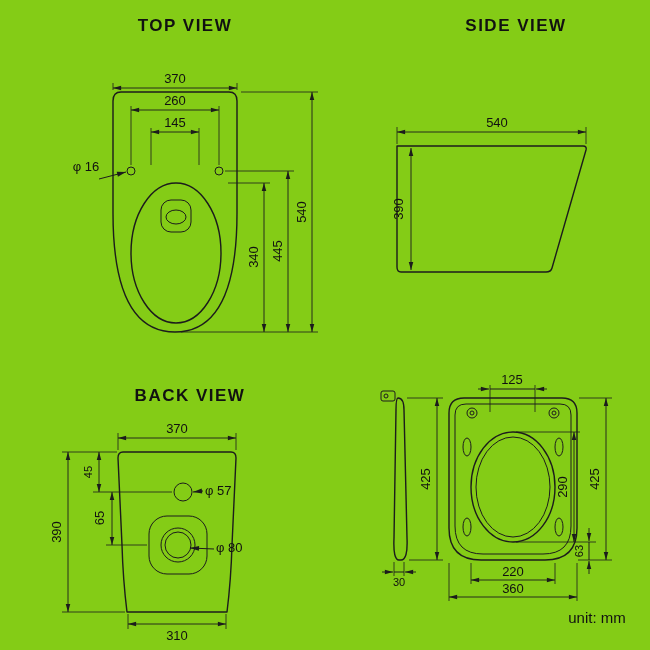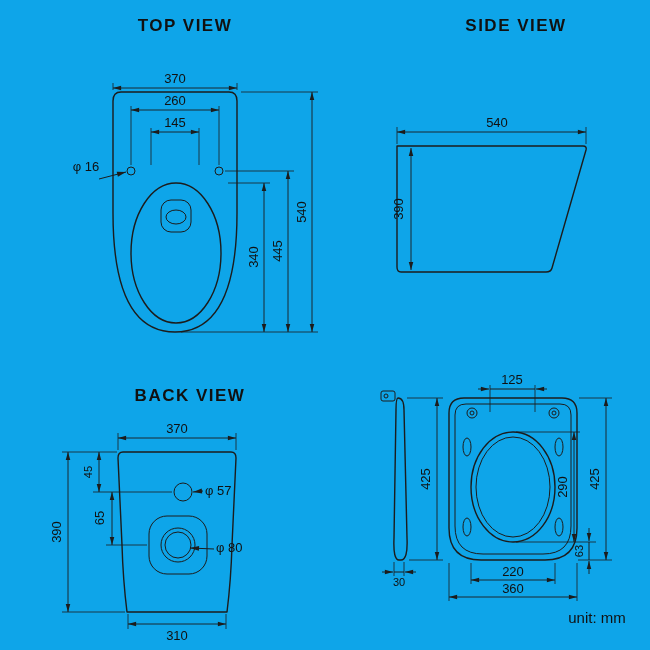--- a/index.html
+++ b/index.html
@@ -1,16 +1,16 @@
 <!DOCTYPE html>
 <html><head>
 <meta charset="utf-8">
 <style>
   html,body{margin:0;padding:0;background:#fff}
-  .canvas{position:relative;width:650px;height:650px;background:#0ea5e9;overflow:hidden;font-family:"Liberation Sans",sans-serif}
+  .canvas{position:relative;width:650px;height:650px;background:#84cc16;overflow:hidden;font-family:"Liberation Sans",sans-serif}
   svg{display:block}
   .outline{fill:none;stroke:#1c1c1c;stroke-width:1.4;stroke-linejoin:round;stroke-linecap:round}
   .thin{fill:none;stroke:#1c1c1c;stroke-width:1}
   .ext{stroke:#1c1c1c;stroke-width:0.8;fill:none}
   .dim{stroke:#1c1c1c;stroke-width:0.9;fill:none}
   text{fill:#111;font-family:"Liberation Sans",sans-serif;font-size:13px}
   .title{font-size:17px;font-weight:bold;letter-spacing:1.5px}
   .small{font-size:11px}
   .unit{font-size:15px}
 </style>

